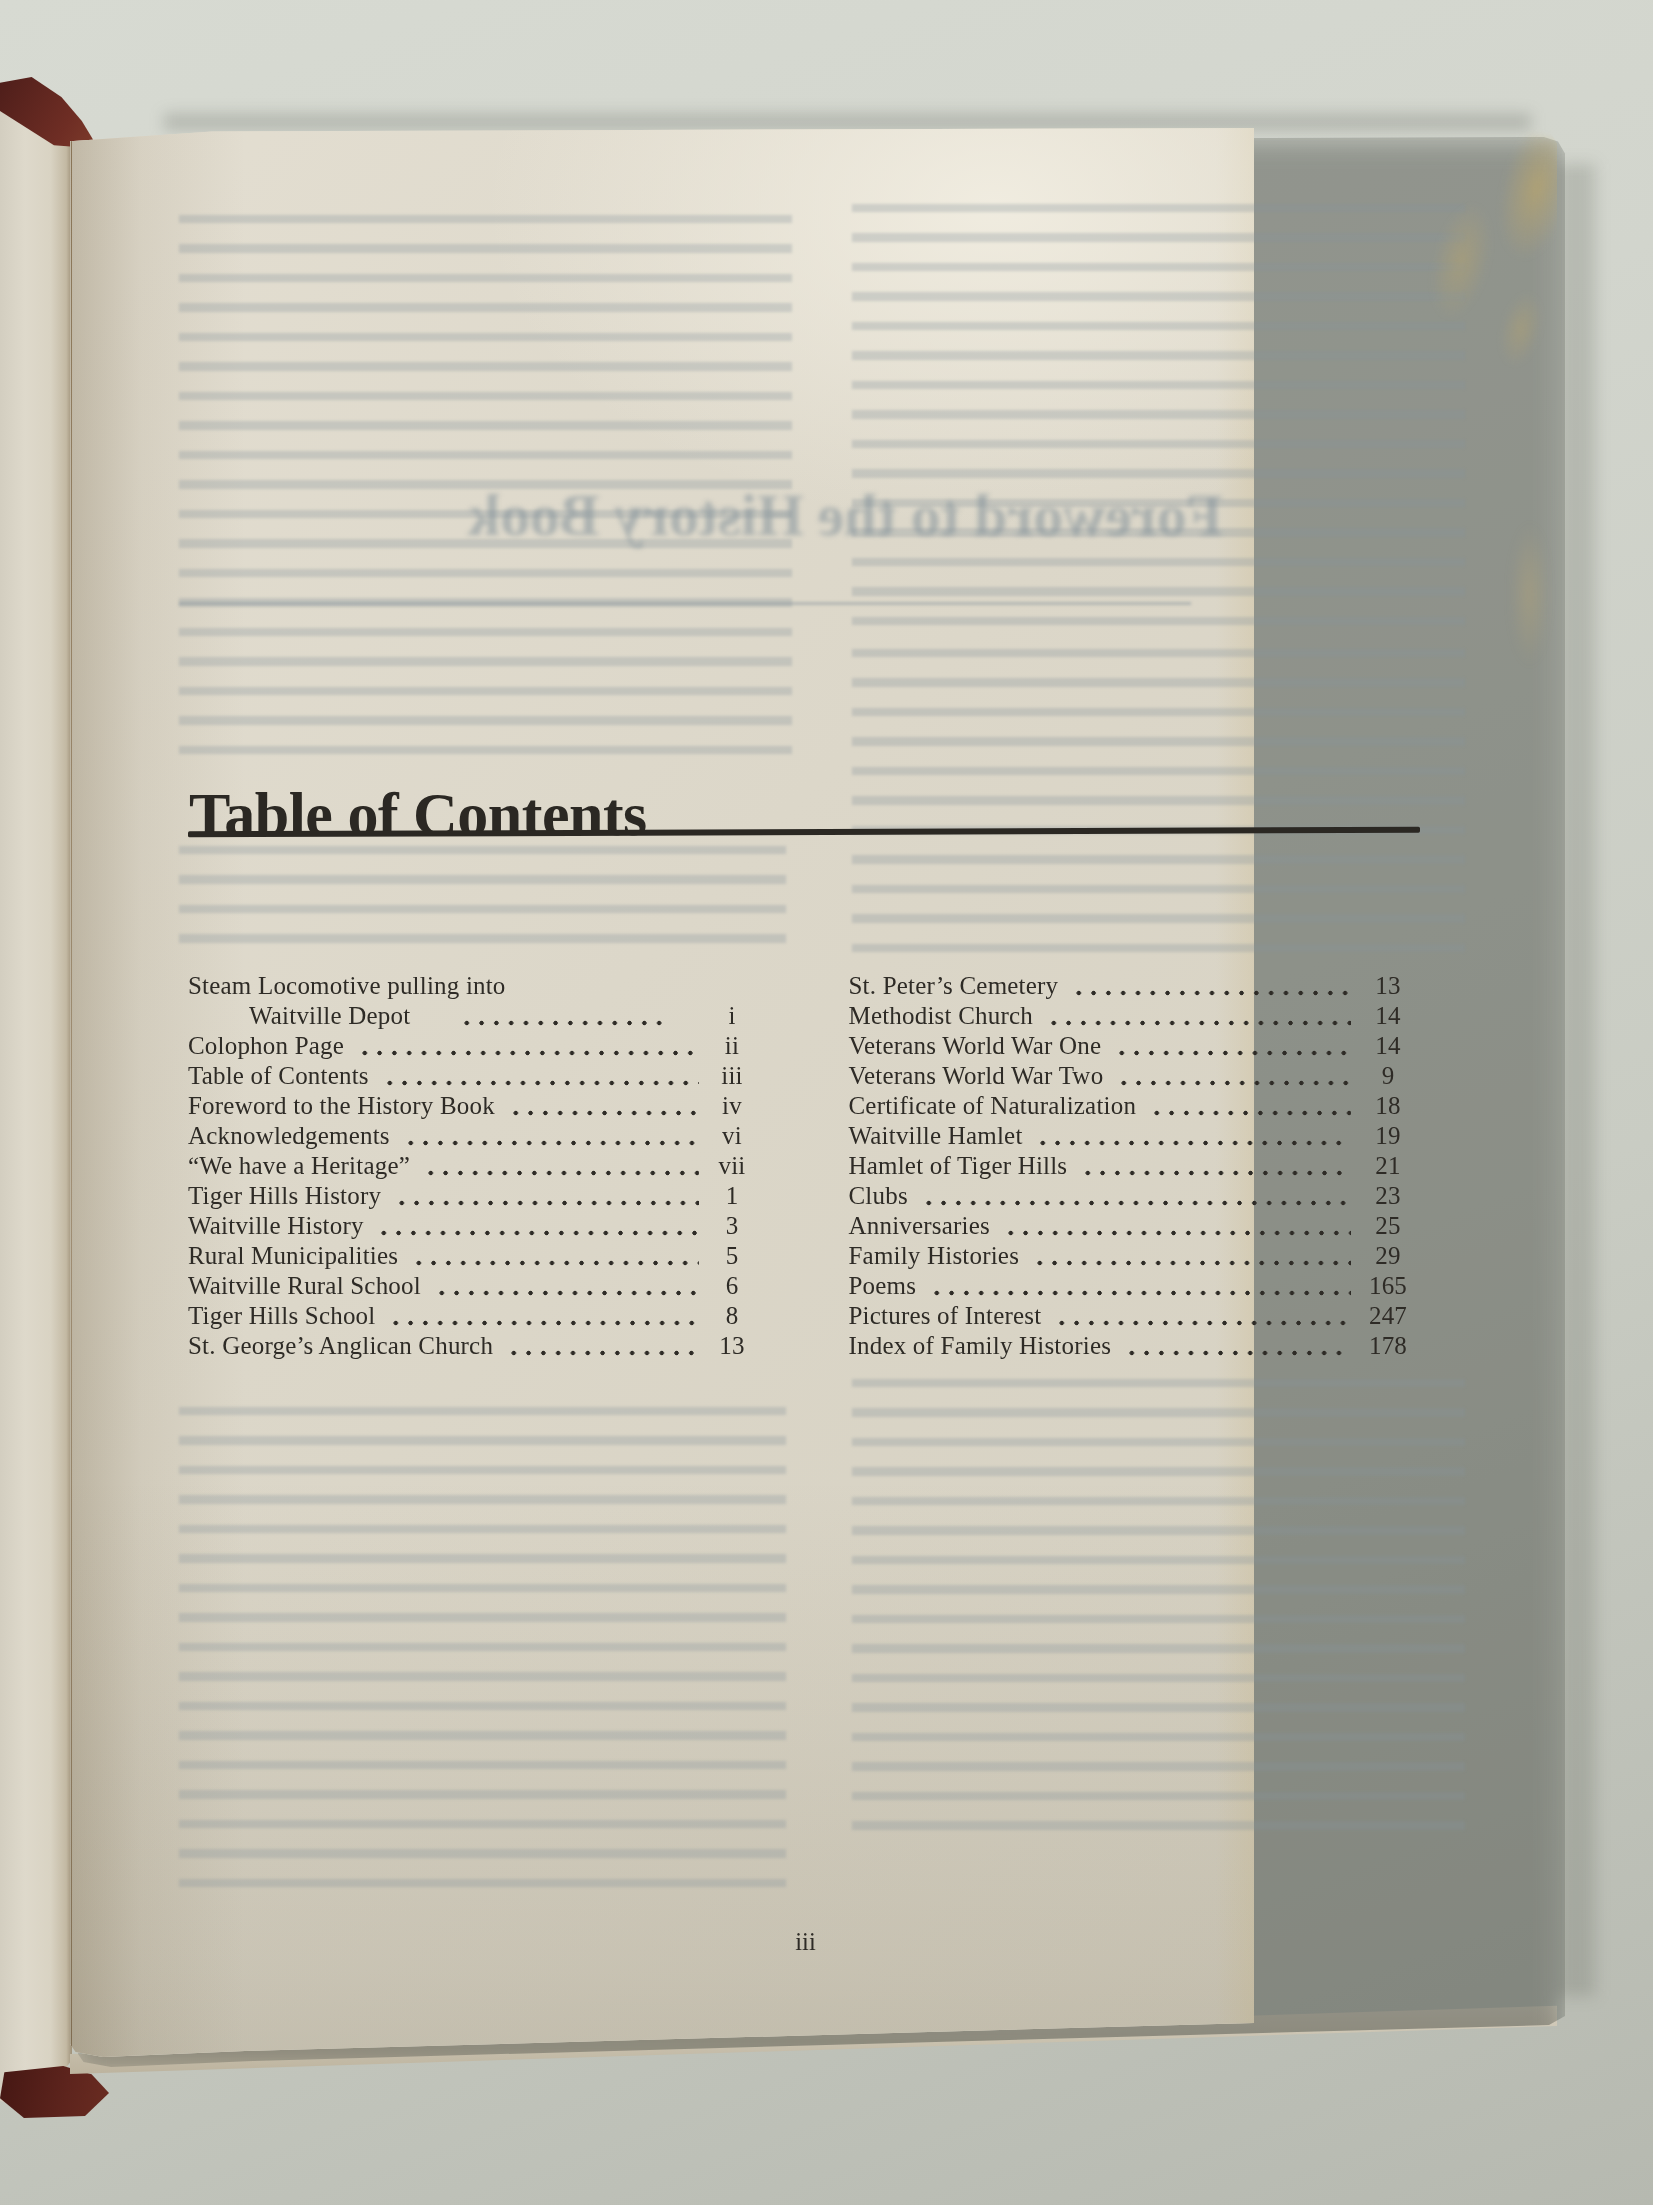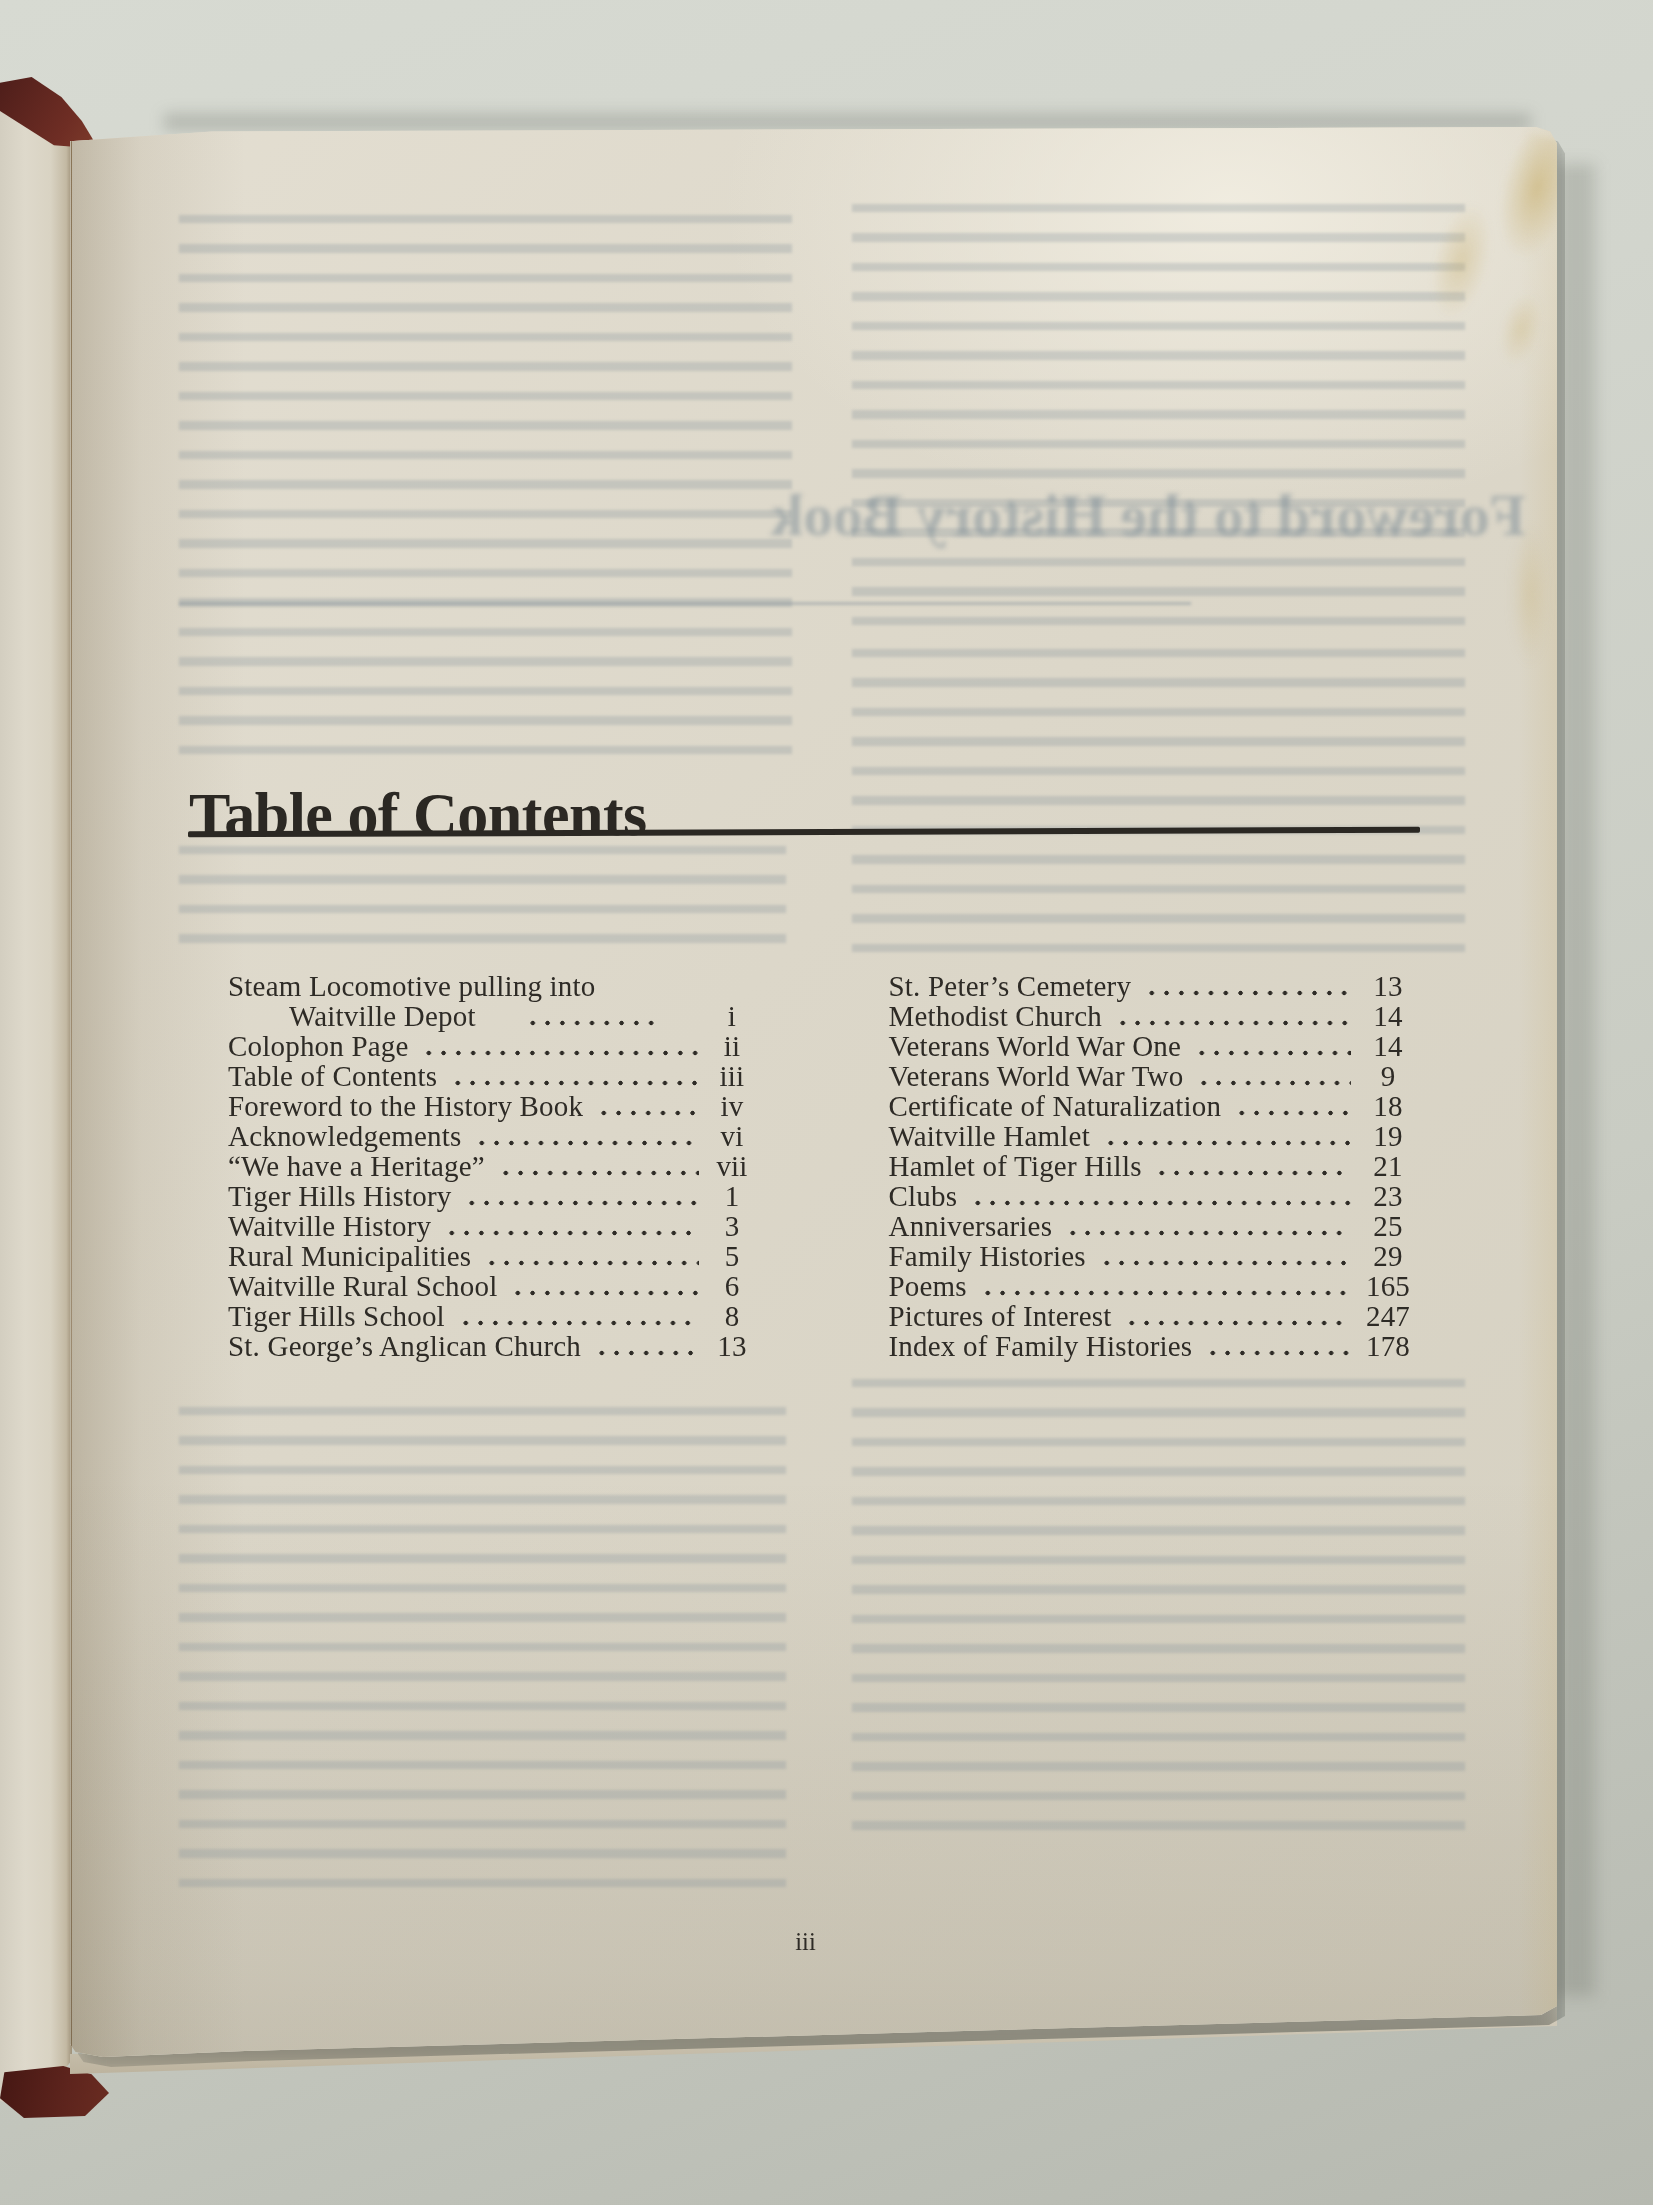--- a/index.html
+++ b/index.html
@@ -31,21 +31,21 @@
   
   .bottom-edge-strip{left:70px;top:2002px;width:1489px;height:82px;z-index:2;
     background:linear-gradient(to bottom,#d8d2c3,#b9af99);
     clip-path:polygon(0 52px,1487px 3.8px,1487px 24px,0 72px);filter:blur(0.5px);}
 
   .page-shadow{left:78px;top:137px;width:1487px;height:1930px;z-index:2;
     background:rgba(64,68,61,.45);filter:blur(14.2px);
     clip-path:polygon(0 14.2px,142px 4.4px,1466px 0,1480px 4.4px,1487px 16.4px,1487px 1879px,1471px 1888px,175px 1924px,33px 1930px,5.5px 1925px,0 1917px);}
 
   
-  .page{left:70px;top:127px;width:1487px;height:1930px;z-index:3;
+  .page{left:70px;top:127px;width:1184px;height:1930px;z-index:3;
     background-color:#dcd7c9;
     background-image:
       radial-gradient(ellipse 820px 520px at 78% 4%,rgba(242,238,226,.9),transparent 62%),
       linear-gradient(to right,rgba(112,96,66,.30) 0,rgba(112,96,66,.10) 71px,transparent 175px),
       linear-gradient(to left,rgba(196,172,112,.20) 0,transparent 38px),
       linear-gradient(to bottom,transparent 70%,rgba(118,110,88,.16) 95%,rgba(118,110,88,.22)),
       linear-gradient(135deg,#e3ded1 0%,#dcd7c9 45%,#d5d0c1 100%);
     clip-path:polygon(0 14.2px,142px 4.4px,1466px 0,1480px 4.4px,1487px 16.4px,1487px 1879px,1471px 1888px,175px 1924px,33px 1930px,5.5px 1925px,0 1917px);}
 
   .gutter-line{position:absolute;left:0.5px;top:12px;bottom:4.4px;width:1.6px;
@@ -69,21 +69,21 @@
       radial-gradient(ellipse 27px 52px at 85% 82%,rgba(197,170,98,.30),transparent 72%);}
   .stain2{left:1417px;top:350px;width:71px;height:235px;filter:blur(4.9px);
     background:radial-gradient(ellipse 26px 96px at 60% 50%,rgba(200,176,112,.30),transparent 75%);}
 
   
   .page-title{position:absolute;left:119px;top:613px;font-size:62px;line-height:1.05;
     font-weight:bold;letter-spacing:-0.5px;color:#2b2823;white-space:nowrap;}
   .title-rule{position:absolute;left:118px;top:702px;width:1232px;height:5.5px;
     background:#2b2823;border-radius:1.6px;transform:rotate(-.22deg);}
   .toc-columns{position:absolute;left:118px;top:844px;width:1235px;display:flex;gap:86px;}
-  .toc-col{flex:1;font-size:29px;line-height:30px;color:#2e2b26;letter-spacing:0.2px;margin-left:40px;}
+  .toc-col{flex:1;font-size:25px;line-height:30px;color:#2e2b26;letter-spacing:0.2px;}
   .toc-row{display:flex;align-items:flex-end;height:30px;}
   .toc-row.indent{padding-left:61px;gap:36px;}
   .toc-label{white-space:nowrap;}
   .leader{flex:1;height:30px;min-width:18.6px;margin:0 2.2px 0 8.8px;
     background-image:radial-gradient(circle,#2e2b26 1.9px,rgba(0,0,0,0) 2.4px);
     background-size:14.8px 5.5px;background-repeat:repeat-x;
     background-position:4.4px calc(100% - 6px);}
   .toc-page{text-align:center;white-space:nowrap;font-family:Liberation Serif, serif;}
   .toc-col.left .toc-page{width:61px;}
   .toc-col.right .toc-page{width:70px;}

